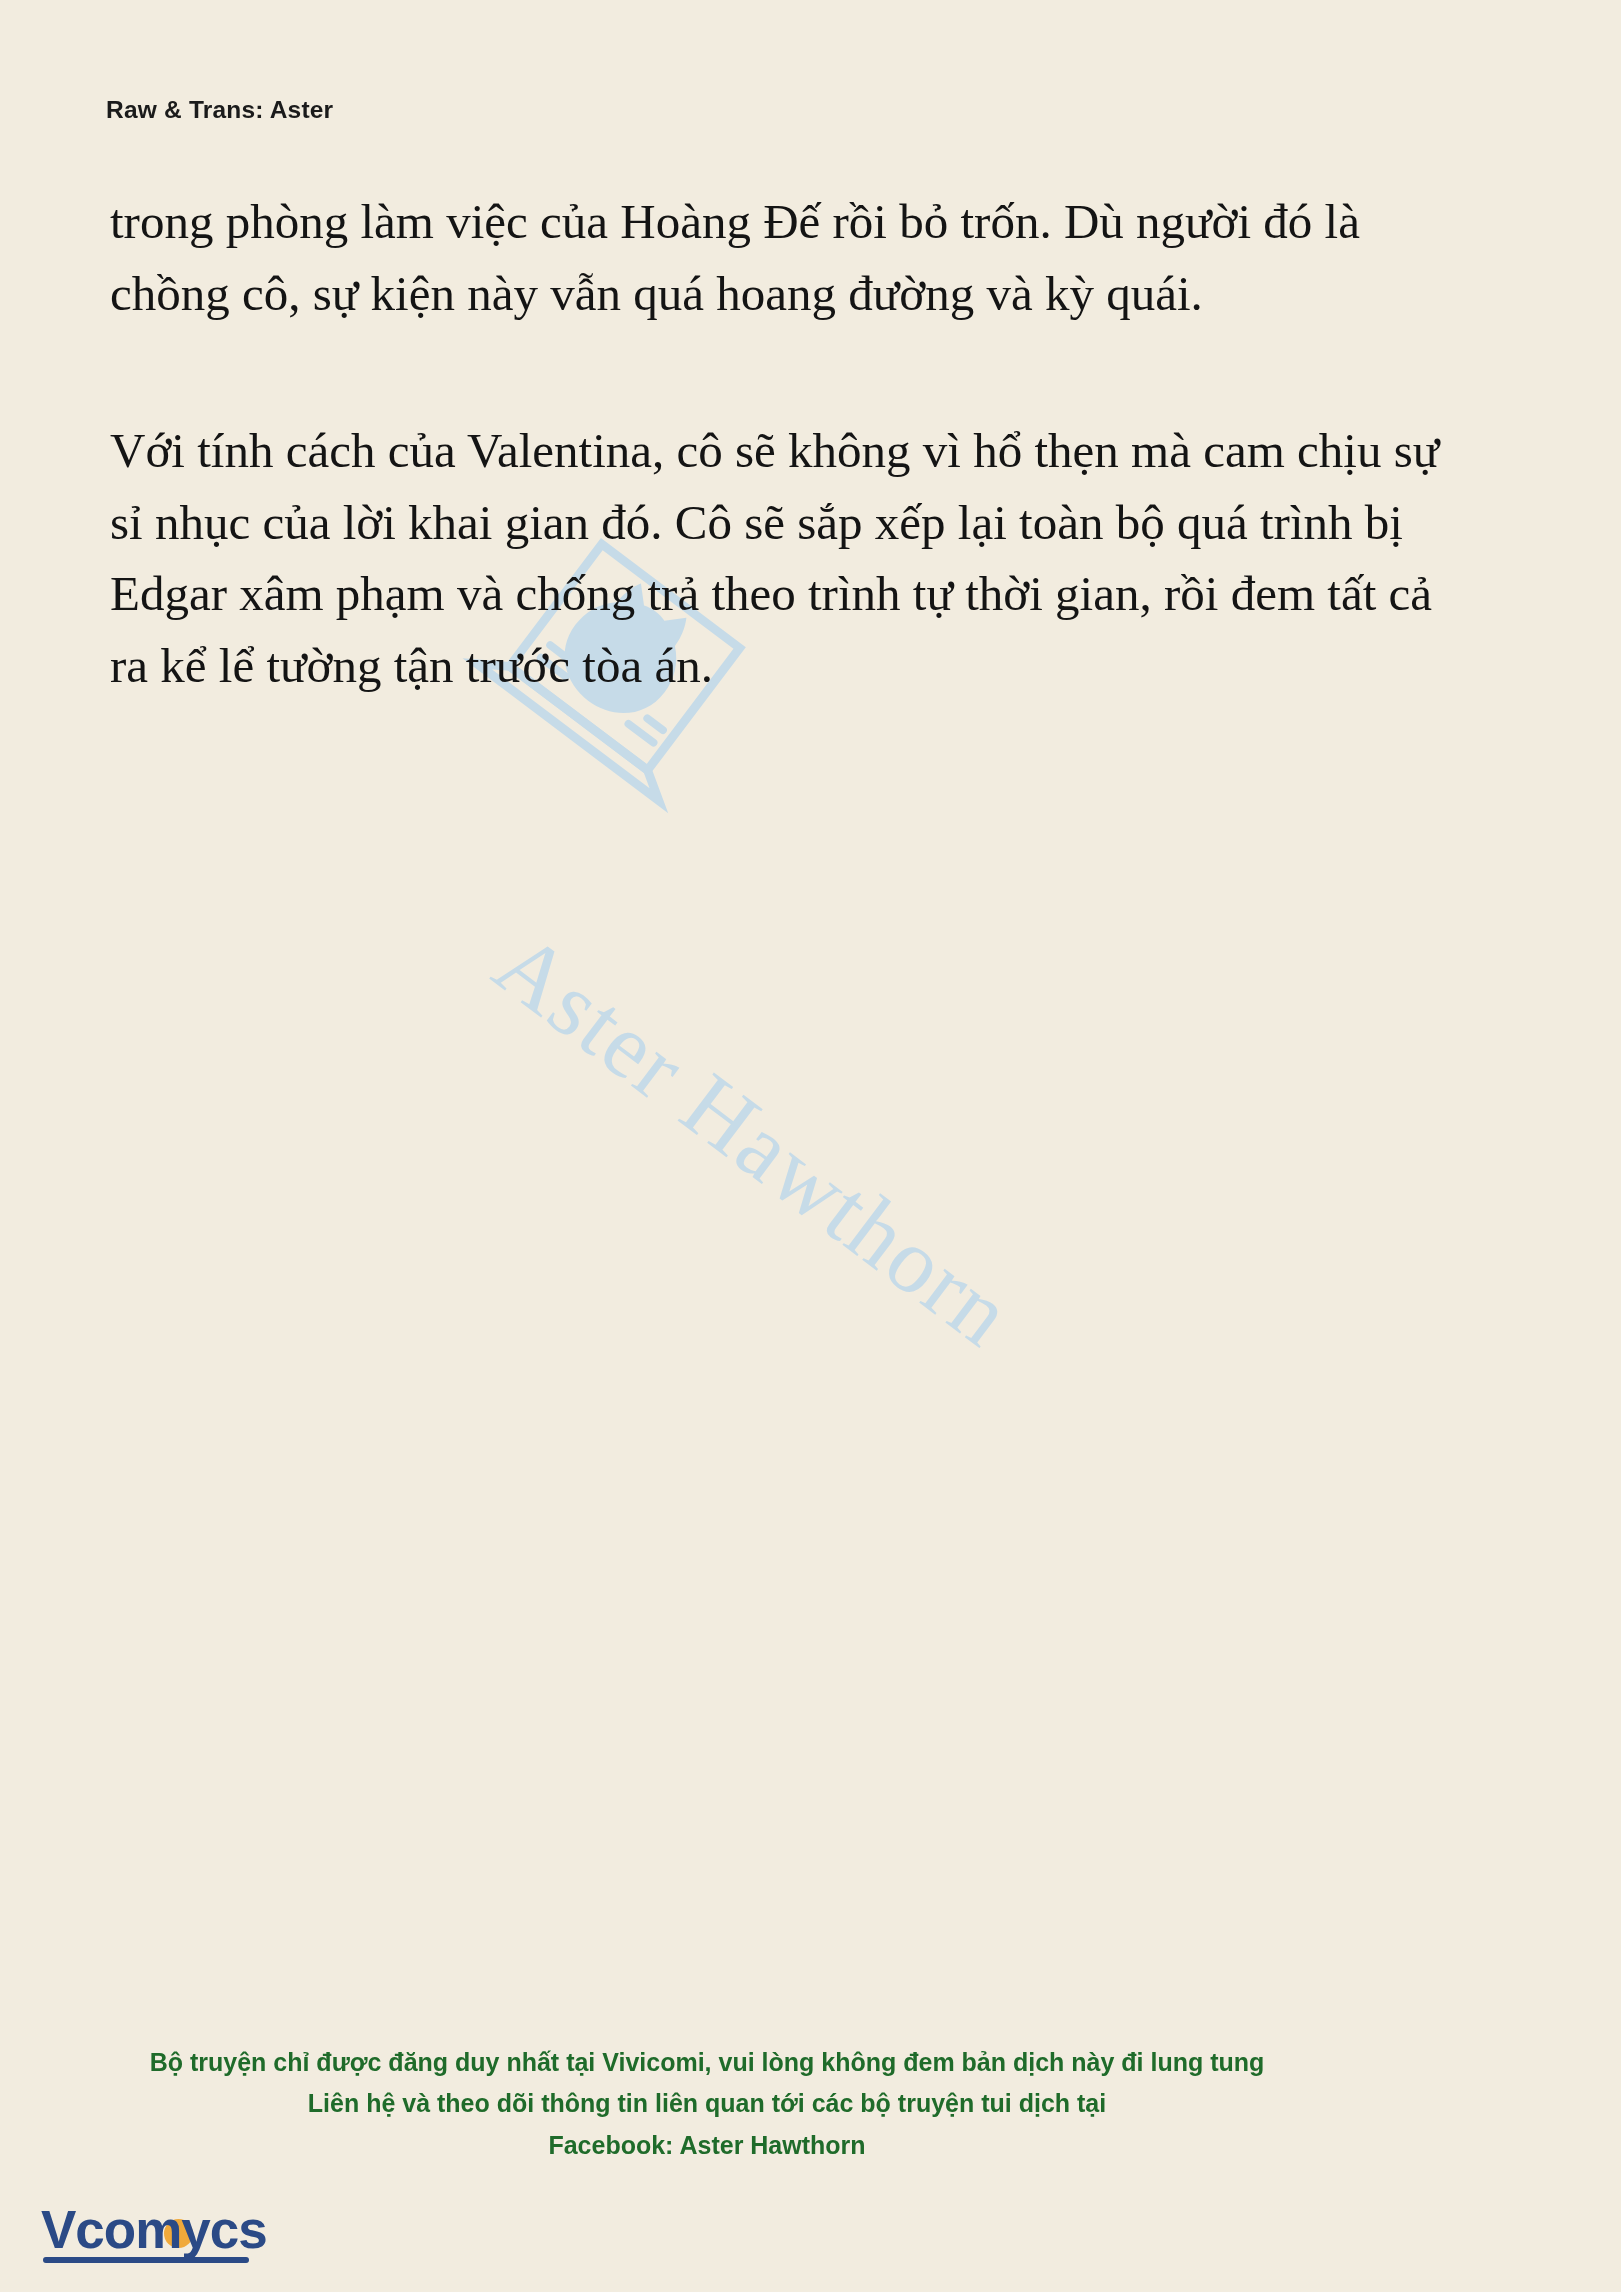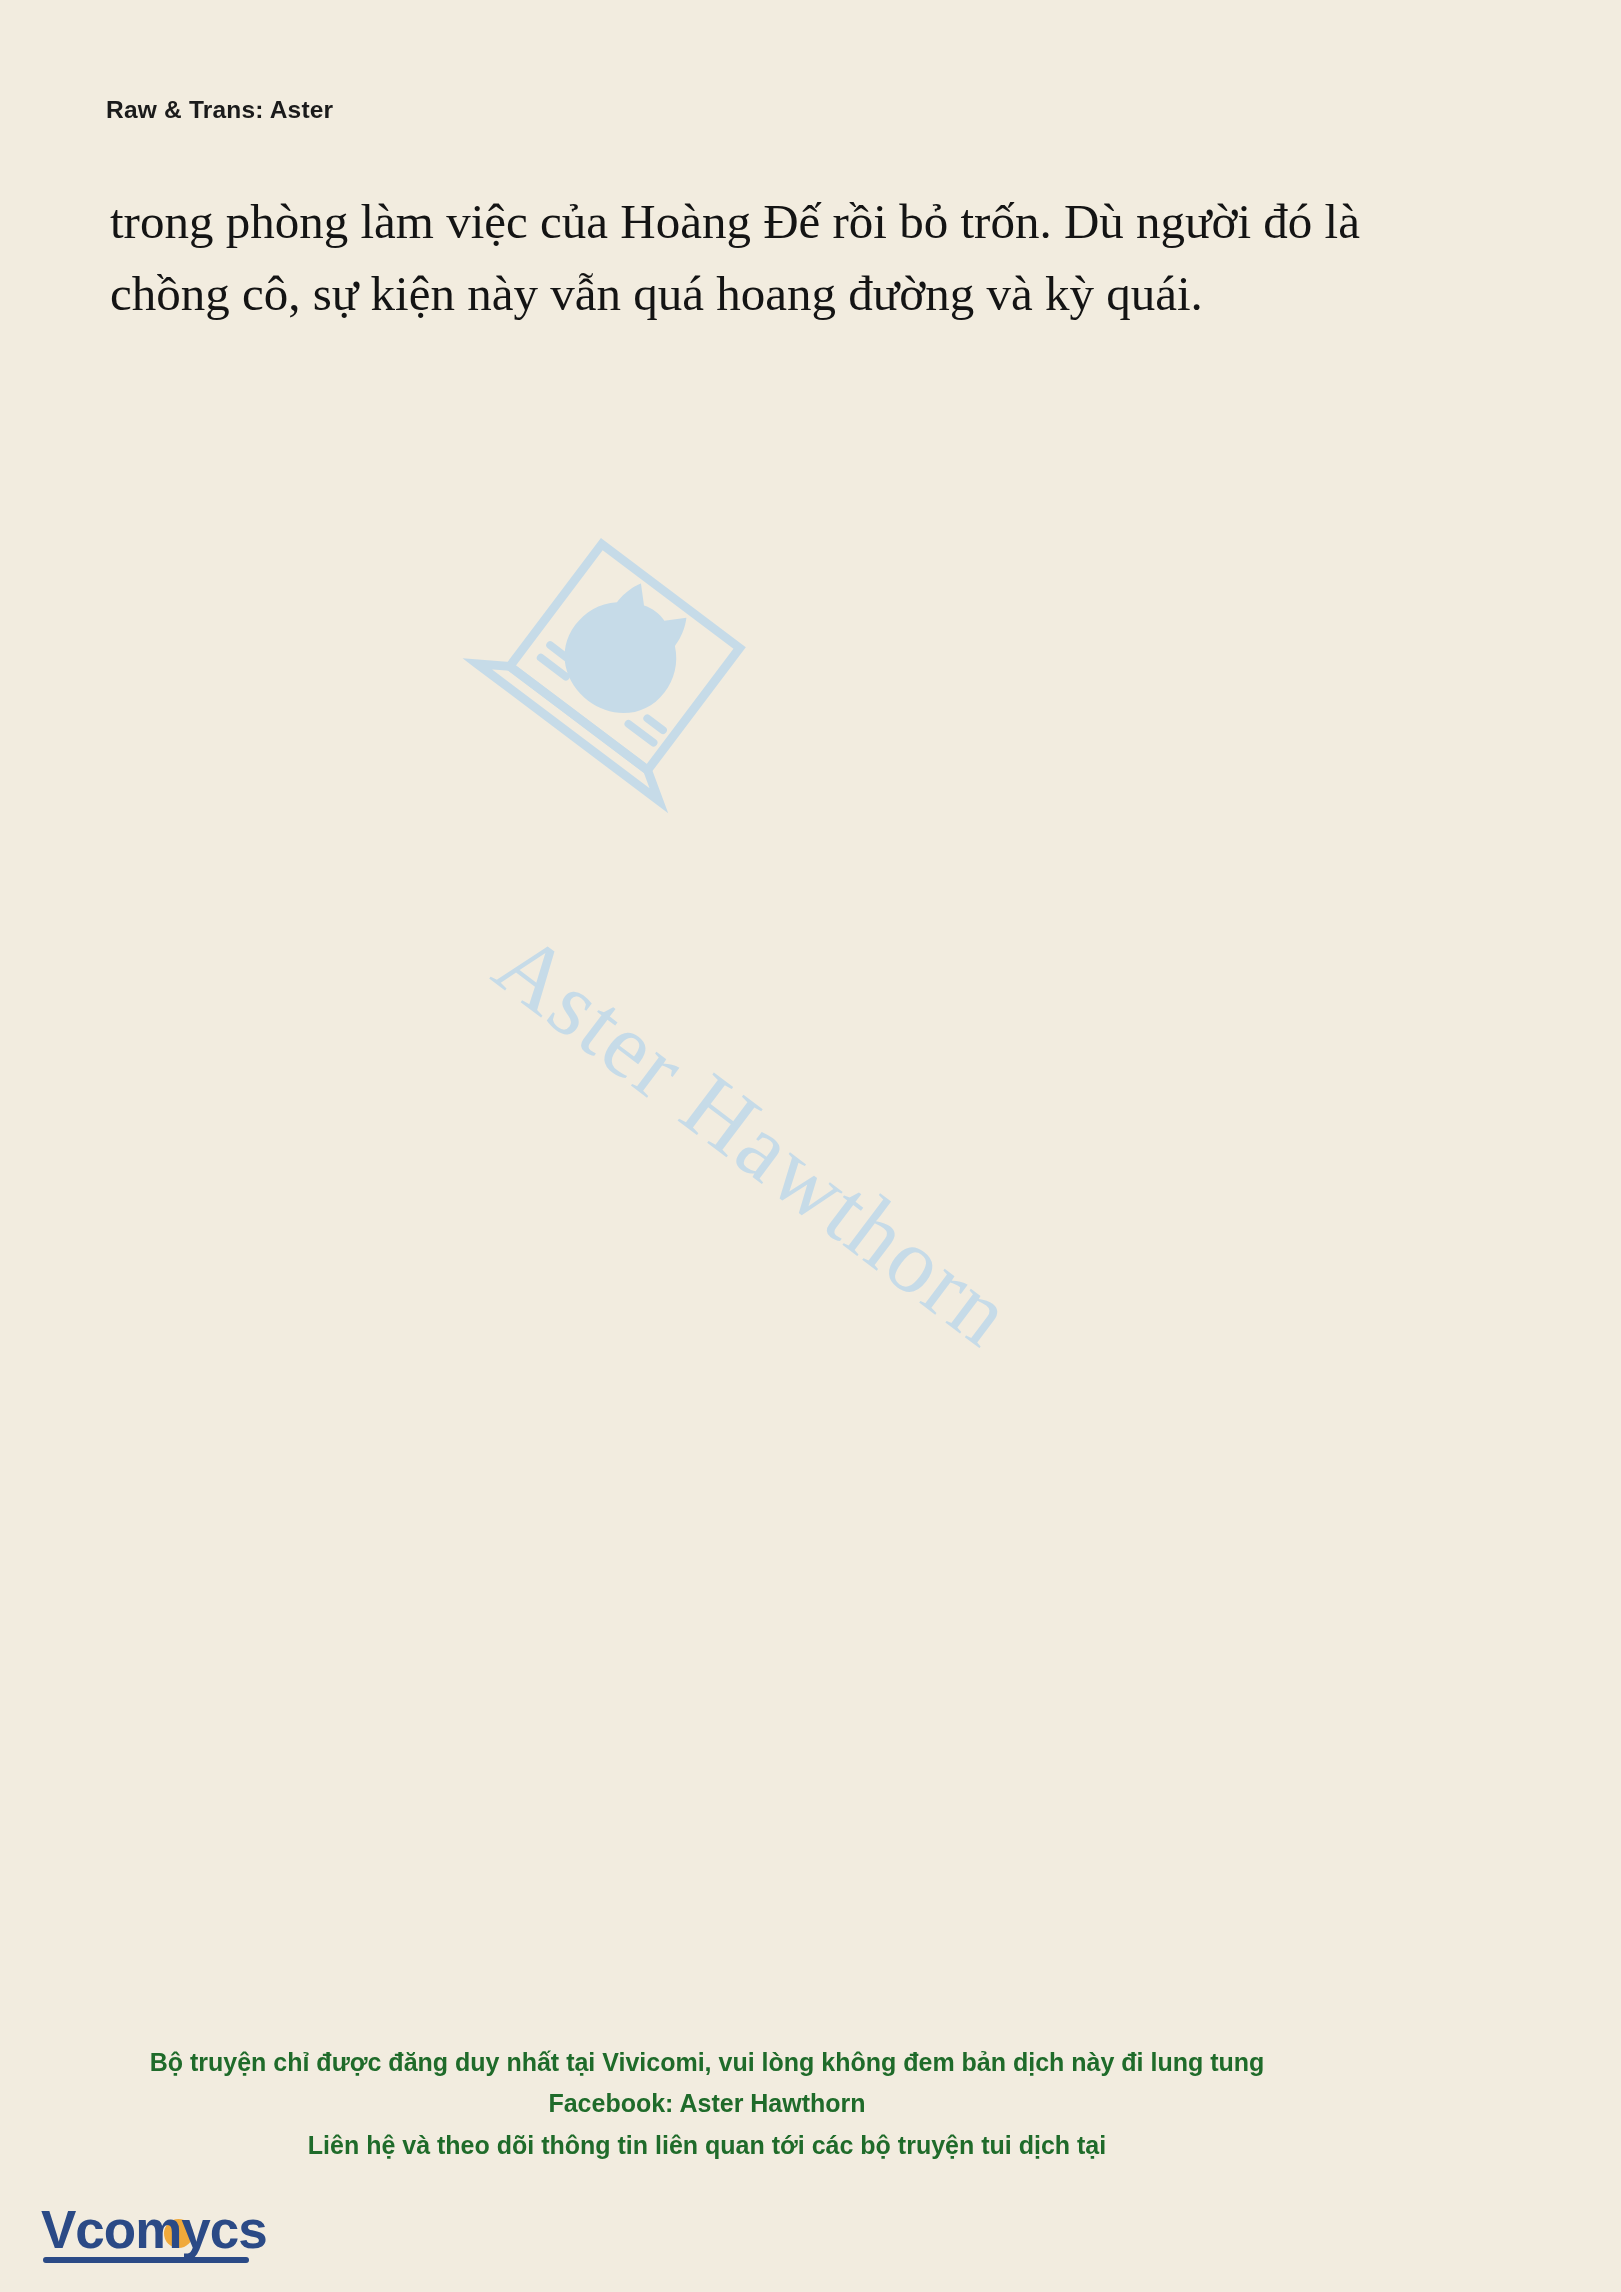--- a/index.html
+++ b/index.html
@@ -154,26 +154,27 @@
         <rect x="108" y="166" width="40" height="8" rx="4"></rect>
         <rect x="232" y="150" width="28" height="8" rx="4"></rect>
         <rect x="220" y="166" width="40" height="8" rx="4"></rect>
       </g>
     </svg>
     <div class="wm-text">Aster Hawthorn</div>
   </div>
 
   <div class="content">
     <p class="para p1">trong phòng làm việc của Hoàng Đế rồi bỏ trốn. Dù người đó là chồng cô, sự kiện này vẫn quá hoang đường và kỳ quái.</p>
+    <p class="para p3">Với tính cách của Valentina, cô sẽ không vì hổ thẹn mà cam chịu sự sỉ nhục của lời khai gian đó. Cô sẽ sắp xếp lại toàn bộ quá trình bị Edgar xâm phạm và chống trả theo trình tự thời gian, rồi đem tất cả ra kể lể tường tận trước tòa án.</p>
   </div>
 
   <div class="footer-note">
     <div>Bộ truyện chỉ được đăng duy nhất tại Vivicomi, vui lòng không đem bản dịch này đi lung tung</div>
+    <div>Liên hệ và theo dõi thông tin liên quan tới các bộ truyện tui dịch tại</div>
     <div>Facebook: Aster Hawthorn</div>
-    <div>Liên hệ và theo dõi thông tin liên quan tới các bộ truyện tui dịch tại</div>
   </div>
 
   <div class="brand">
     <div class="brand-dot"></div>
     <div class="brand-text">Vcomycs</div>
     <div class="brand-underline"></div>
   </div>
 
 </div>
 

